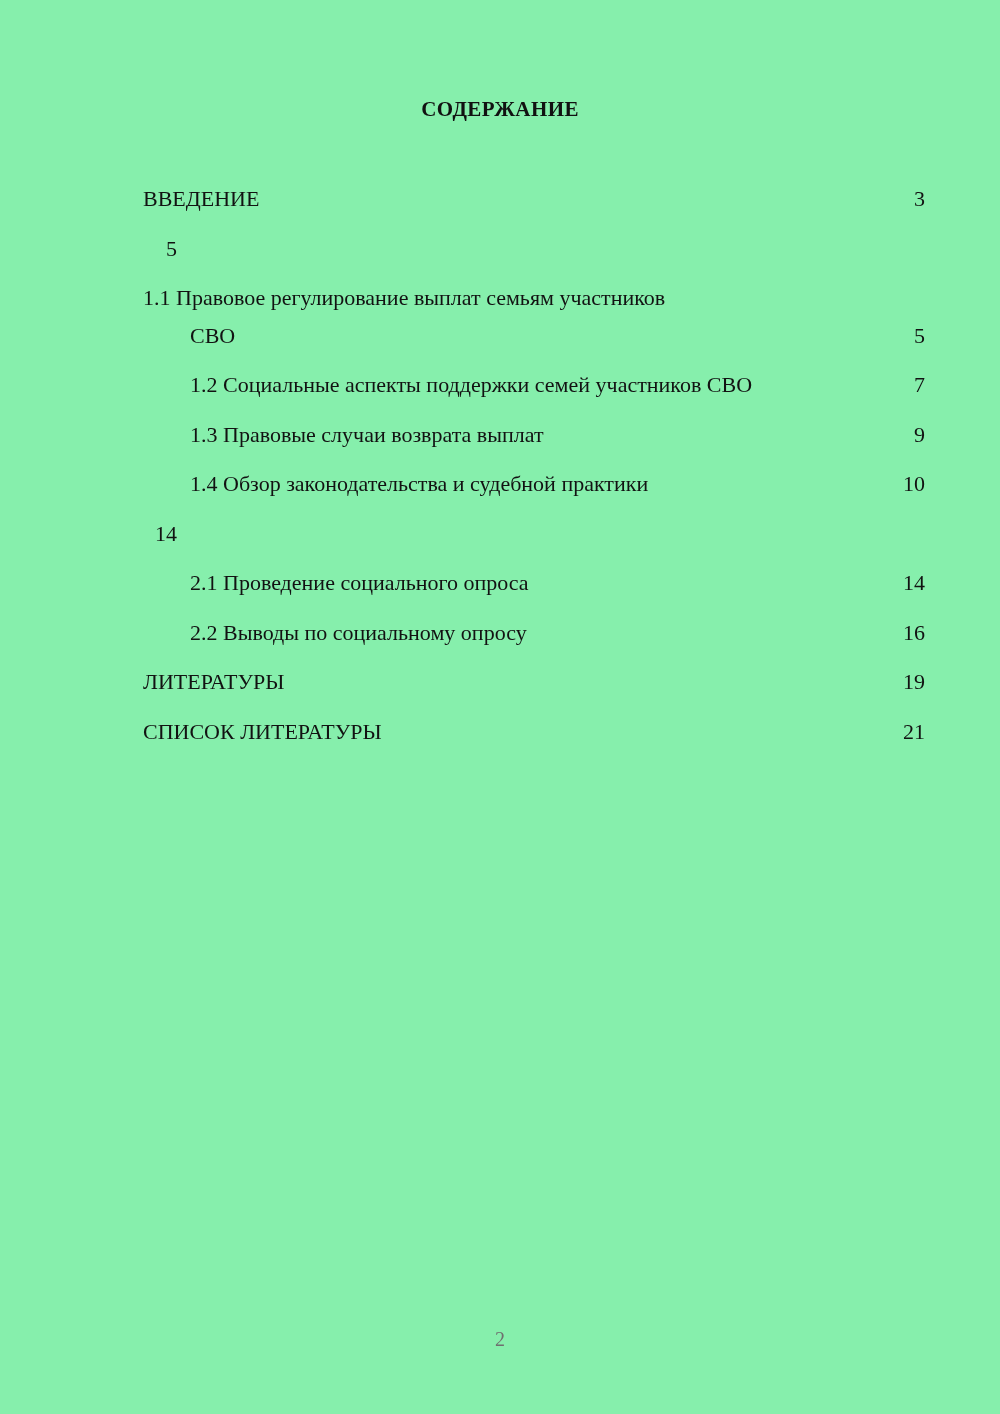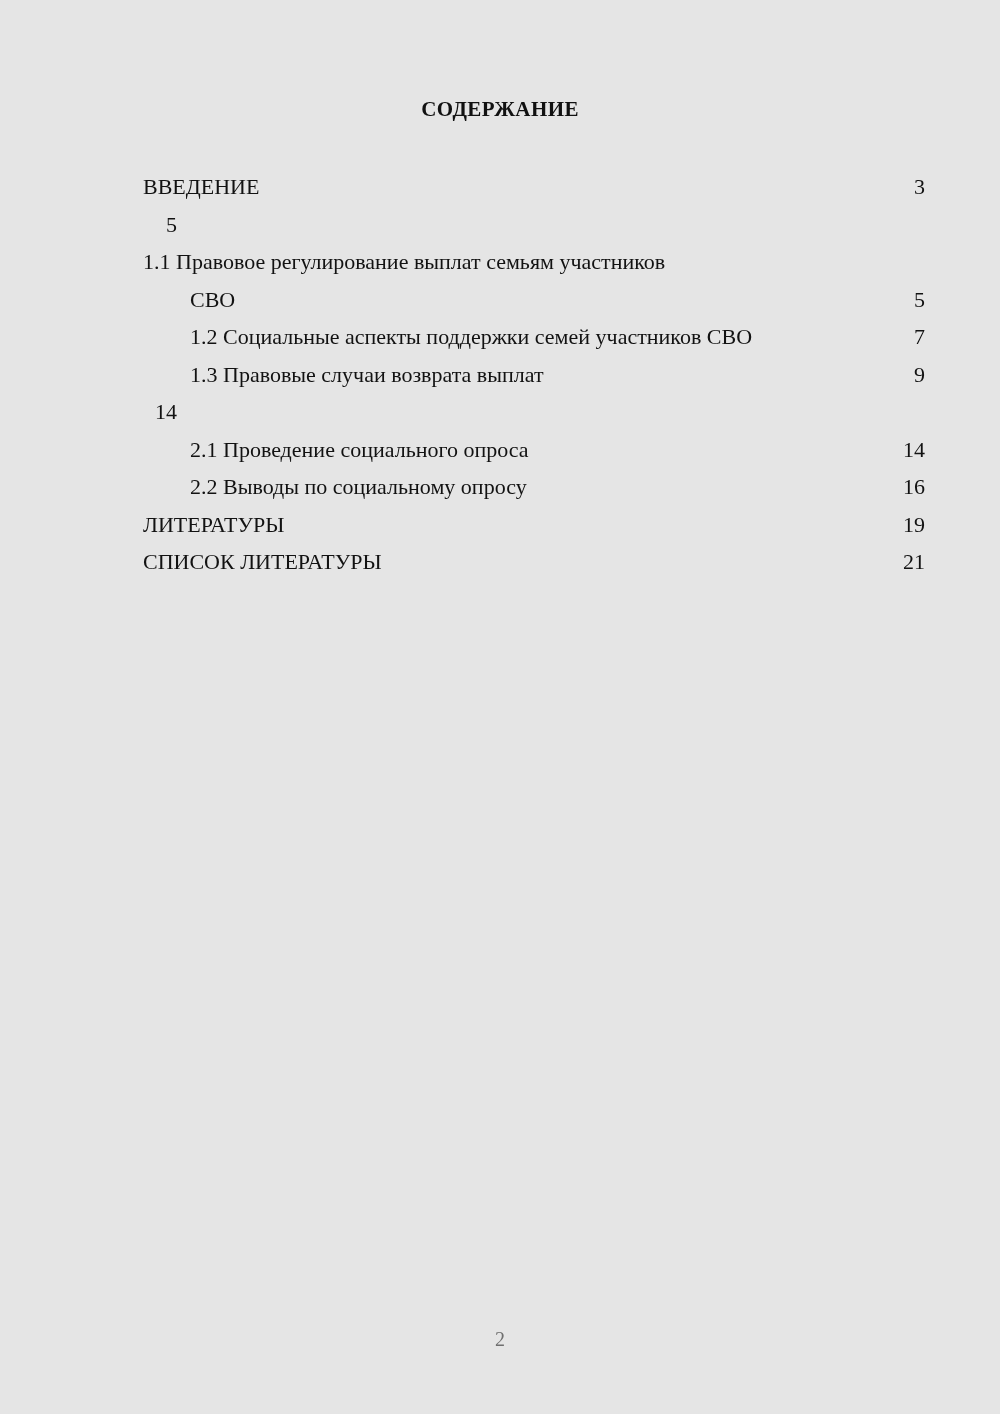--- a/index.html
+++ b/index.html
@@ -16,21 +16,21 @@
     color: #000000;
     -webkit-font-smoothing: antialiased;
   }
 
   .page {
     position: absolute;
     top: 0;
     left: 0;
     width: 1000px;
     height: 1414px;
-    background: #e5e5e5;
+    background: #86efac;
     overflow: hidden;
   }
 
   
   .doc-title {
     position: absolute;
     top: 96px;
     left: 0;
     width: 1000px;
     text-align: center;
@@ -50,20 +50,21 @@
   }
 
   .toc-row {
     display: flex;
     align-items: flex-end;
     justify-content: space-between;
     width: 100%;
     font-size: 22px;
     line-height: 37.5px;
     color: #121212;
+    margin-top: 12px;
   }
 
   .toc-row.level-1 .toc-label {
     padding-left: 0;
   }
   .toc-row.level-2 .toc-label {
     padding-left: 47px;
   }
 
   .toc-label {
@@ -128,20 +129,24 @@
         <span class="toc-page">5</span>
       </div>
       <div class="toc-row level-2">
         <span class="toc-label">1.2 Социальные аспекты поддержки семей участников СВО</span>
         <span class="toc-page">7</span>
       </div>
       <div class="toc-row level-2">
         <span class="toc-label">1.3 Правовые случаи возврата выплат</span>
         <span class="toc-page">9</span>
       </div>
+      <div class="toc-row level-2">
+        <span class="toc-label">1.4 Обзор законодательства и судебной практики</span>
+        <span class="toc-page">10</span>
+      </div>
       <div class="toc-row level-1">
         <span class="toc-page">14</span>
       </div>
       <div class="toc-row level-2">
         <span class="toc-label">2.1 Проведение социального опроса</span>
         <span class="toc-page">14</span>
       </div>
       <div class="toc-row level-2">
         <span class="toc-label">2.2 Выводы по социальному опросу</span>
         <span class="toc-page">16</span>

